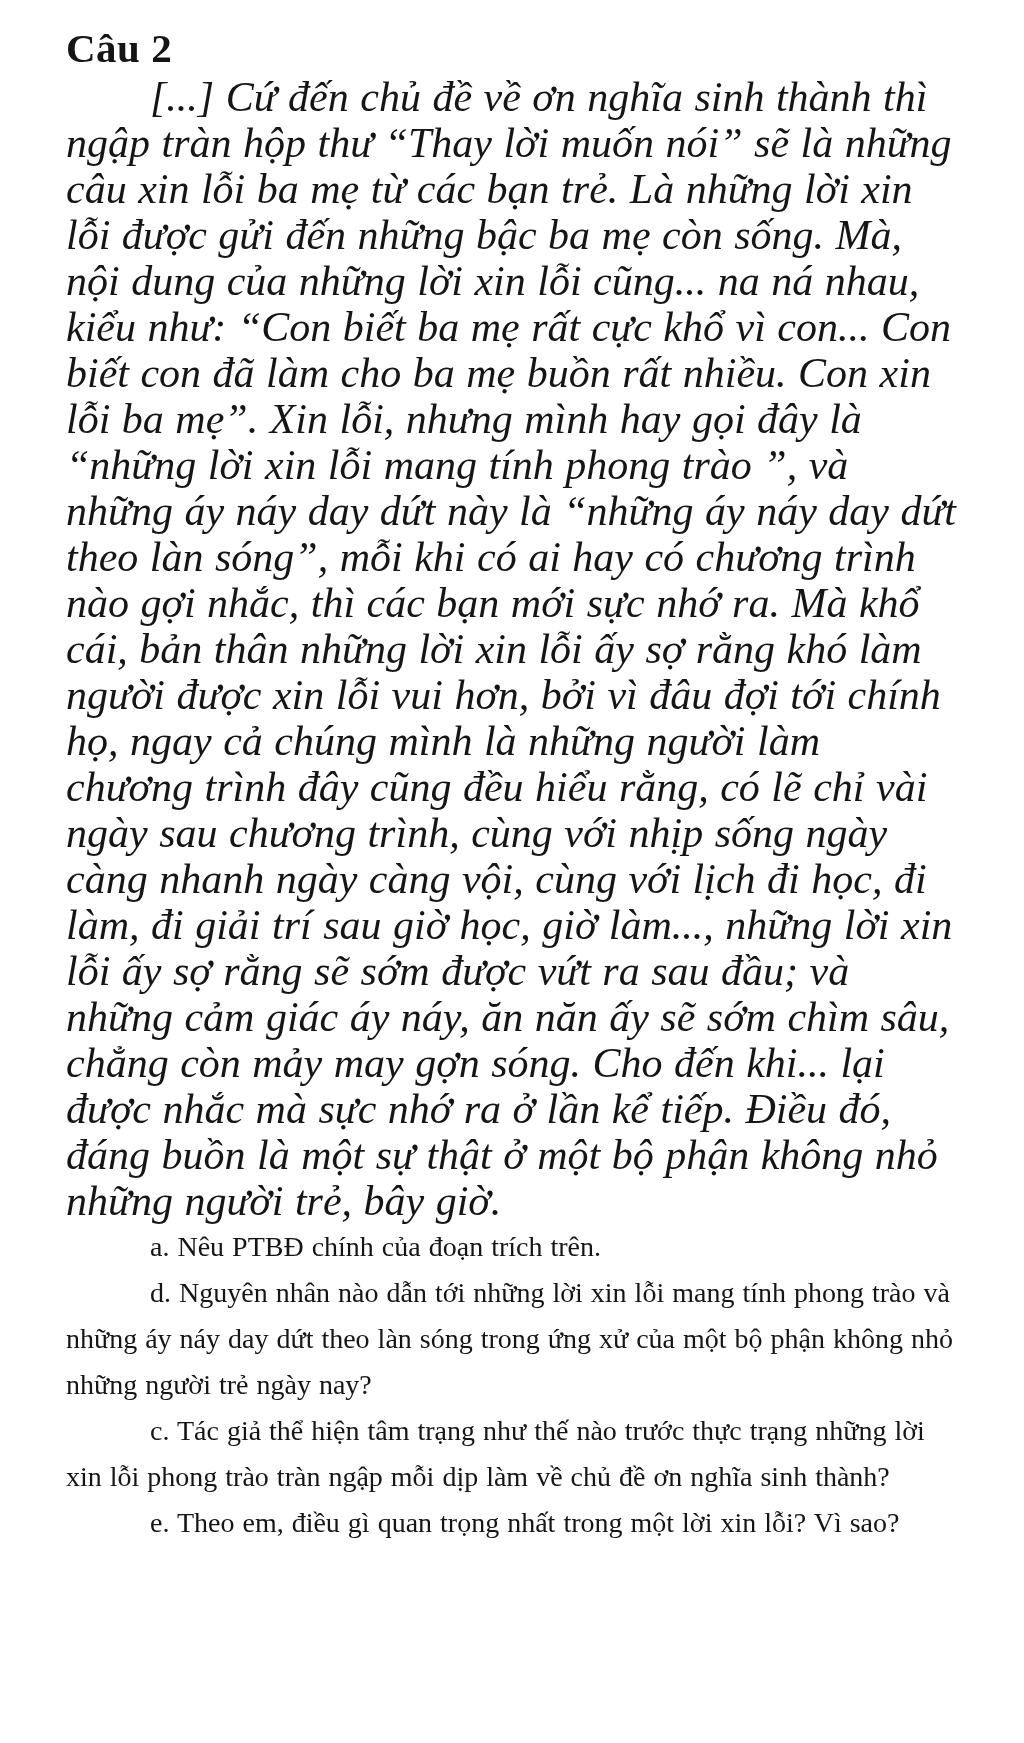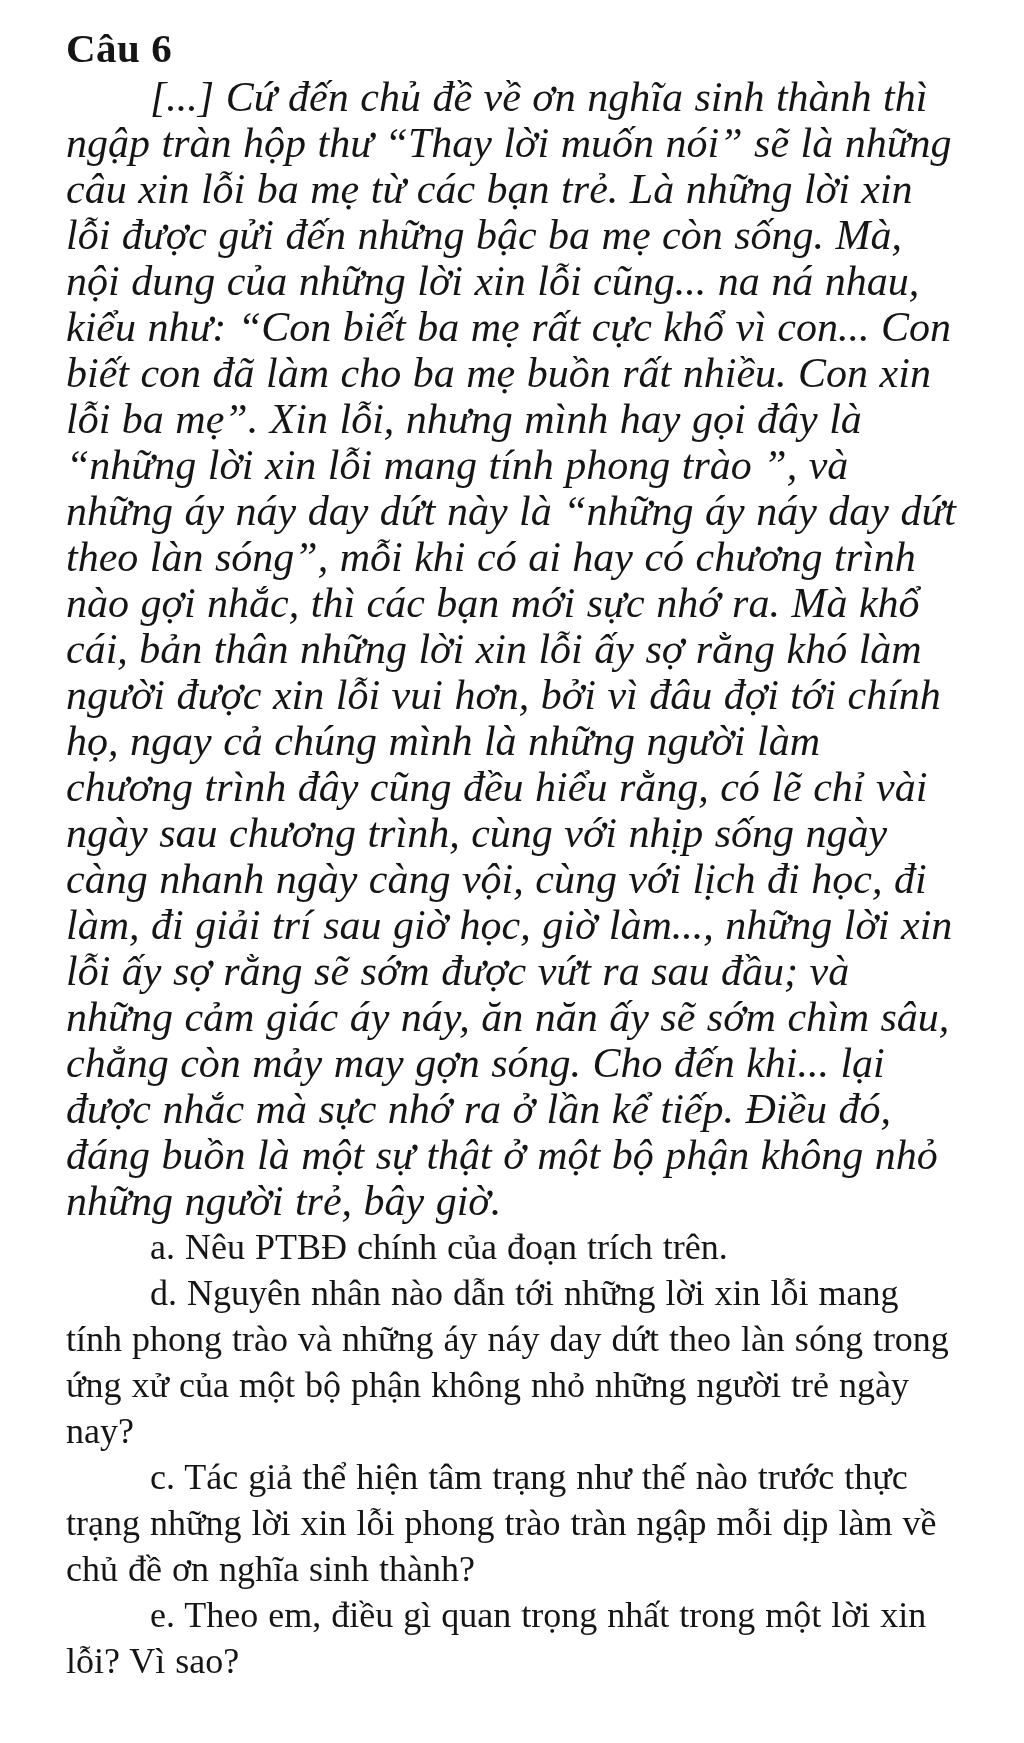--- a/index.html
+++ b/index.html
@@ -29,34 +29,34 @@
   .passage {
     font-size: 42px;
     font-style: italic;
     line-height: 46px;
     margin: 0;
     text-indent: 84px;
     text-align: left;
     word-spacing: 1px;
   }
   .question {
-    font-size: 36px;
+    font-size: 28px;
     font-style: normal;
     line-height: 46px;
     margin: 0;
     text-indent: 84px;
     text-align: left;
     word-spacing: 1px;
   }
 </style>
 </head>
 <body>
 
 <div class="page">
-  <h1 class="heading">Câu 6</h1>
+  <h1 class="heading">Câu 2</h1>
 
   <p class="passage">[...] Cứ đến chủ đề về ơn nghĩa sinh thành thì ngập tràn hộp thư “Thay lời muốn nói” sẽ là những câu xin lỗi ba mẹ từ các bạn trẻ. Là những lời xin lỗi được gửi đến những bậc ba mẹ còn sống. Mà, nội dung của những lời xin lỗi cũng... na ná nhau, kiểu như: “Con biết ba mẹ rất cực khổ vì con... Con biết con đã làm cho ba mẹ buồn rất nhiều. Con xin lỗi ba mẹ”. Xin lỗi, nhưng mình hay gọi đây là “những lời xin lỗi mang tính phong trào ”, và những áy náy day dứt này là “những áy náy day dứt theo làn sóng”, mỗi khi có ai hay có chương trình nào gợi nhắc, thì các bạn mới sực nhớ ra. Mà khổ cái, bản thân những lời xin lỗi ấy sợ rằng khó làm người được xin lỗi vui hơn, bởi vì đâu đợi tới chính họ, ngay cả chúng mình là những người làm chương trình đây cũng đều hiểu rằng, có lẽ chỉ vài ngày sau chương trình, cùng với nhịp sống ngày càng nhanh ngày càng vội, cùng với lịch đi học, đi làm, đi giải trí sau giờ học, giờ làm..., những lời xin lỗi ấy sợ rằng sẽ sớm được vứt ra sau đầu; và những cảm giác áy náy, ăn năn ấy sẽ sớm chìm sâu, chẳng còn mảy may gợn sóng. Cho đến khi... lại được nhắc mà sực nhớ ra ở lần kể tiếp. Điều đó, đáng buồn là một sự thật ở một bộ phận không nhỏ những người trẻ, bây giờ.</p>
 
   <div>
     <p class="question">a. Nêu PTBĐ chính của đoạn trích trên.</p>
     <p class="question">d. Nguyên nhân nào dẫn tới những lời xin lỗi mang tính phong trào và những áy náy day dứt theo làn sóng trong ứng xử của một bộ phận không nhỏ những người trẻ ngày nay?</p>
     <p class="question">c. Tác giả thể hiện tâm trạng như thế nào trước thực trạng những lời xin lỗi phong trào tràn ngập mỗi dịp làm về chủ đề ơn nghĩa sinh thành?</p>
     <p class="question">e. Theo em, điều gì quan trọng nhất trong một lời xin lỗi? Vì sao?</p>
   </div>
 </div>

